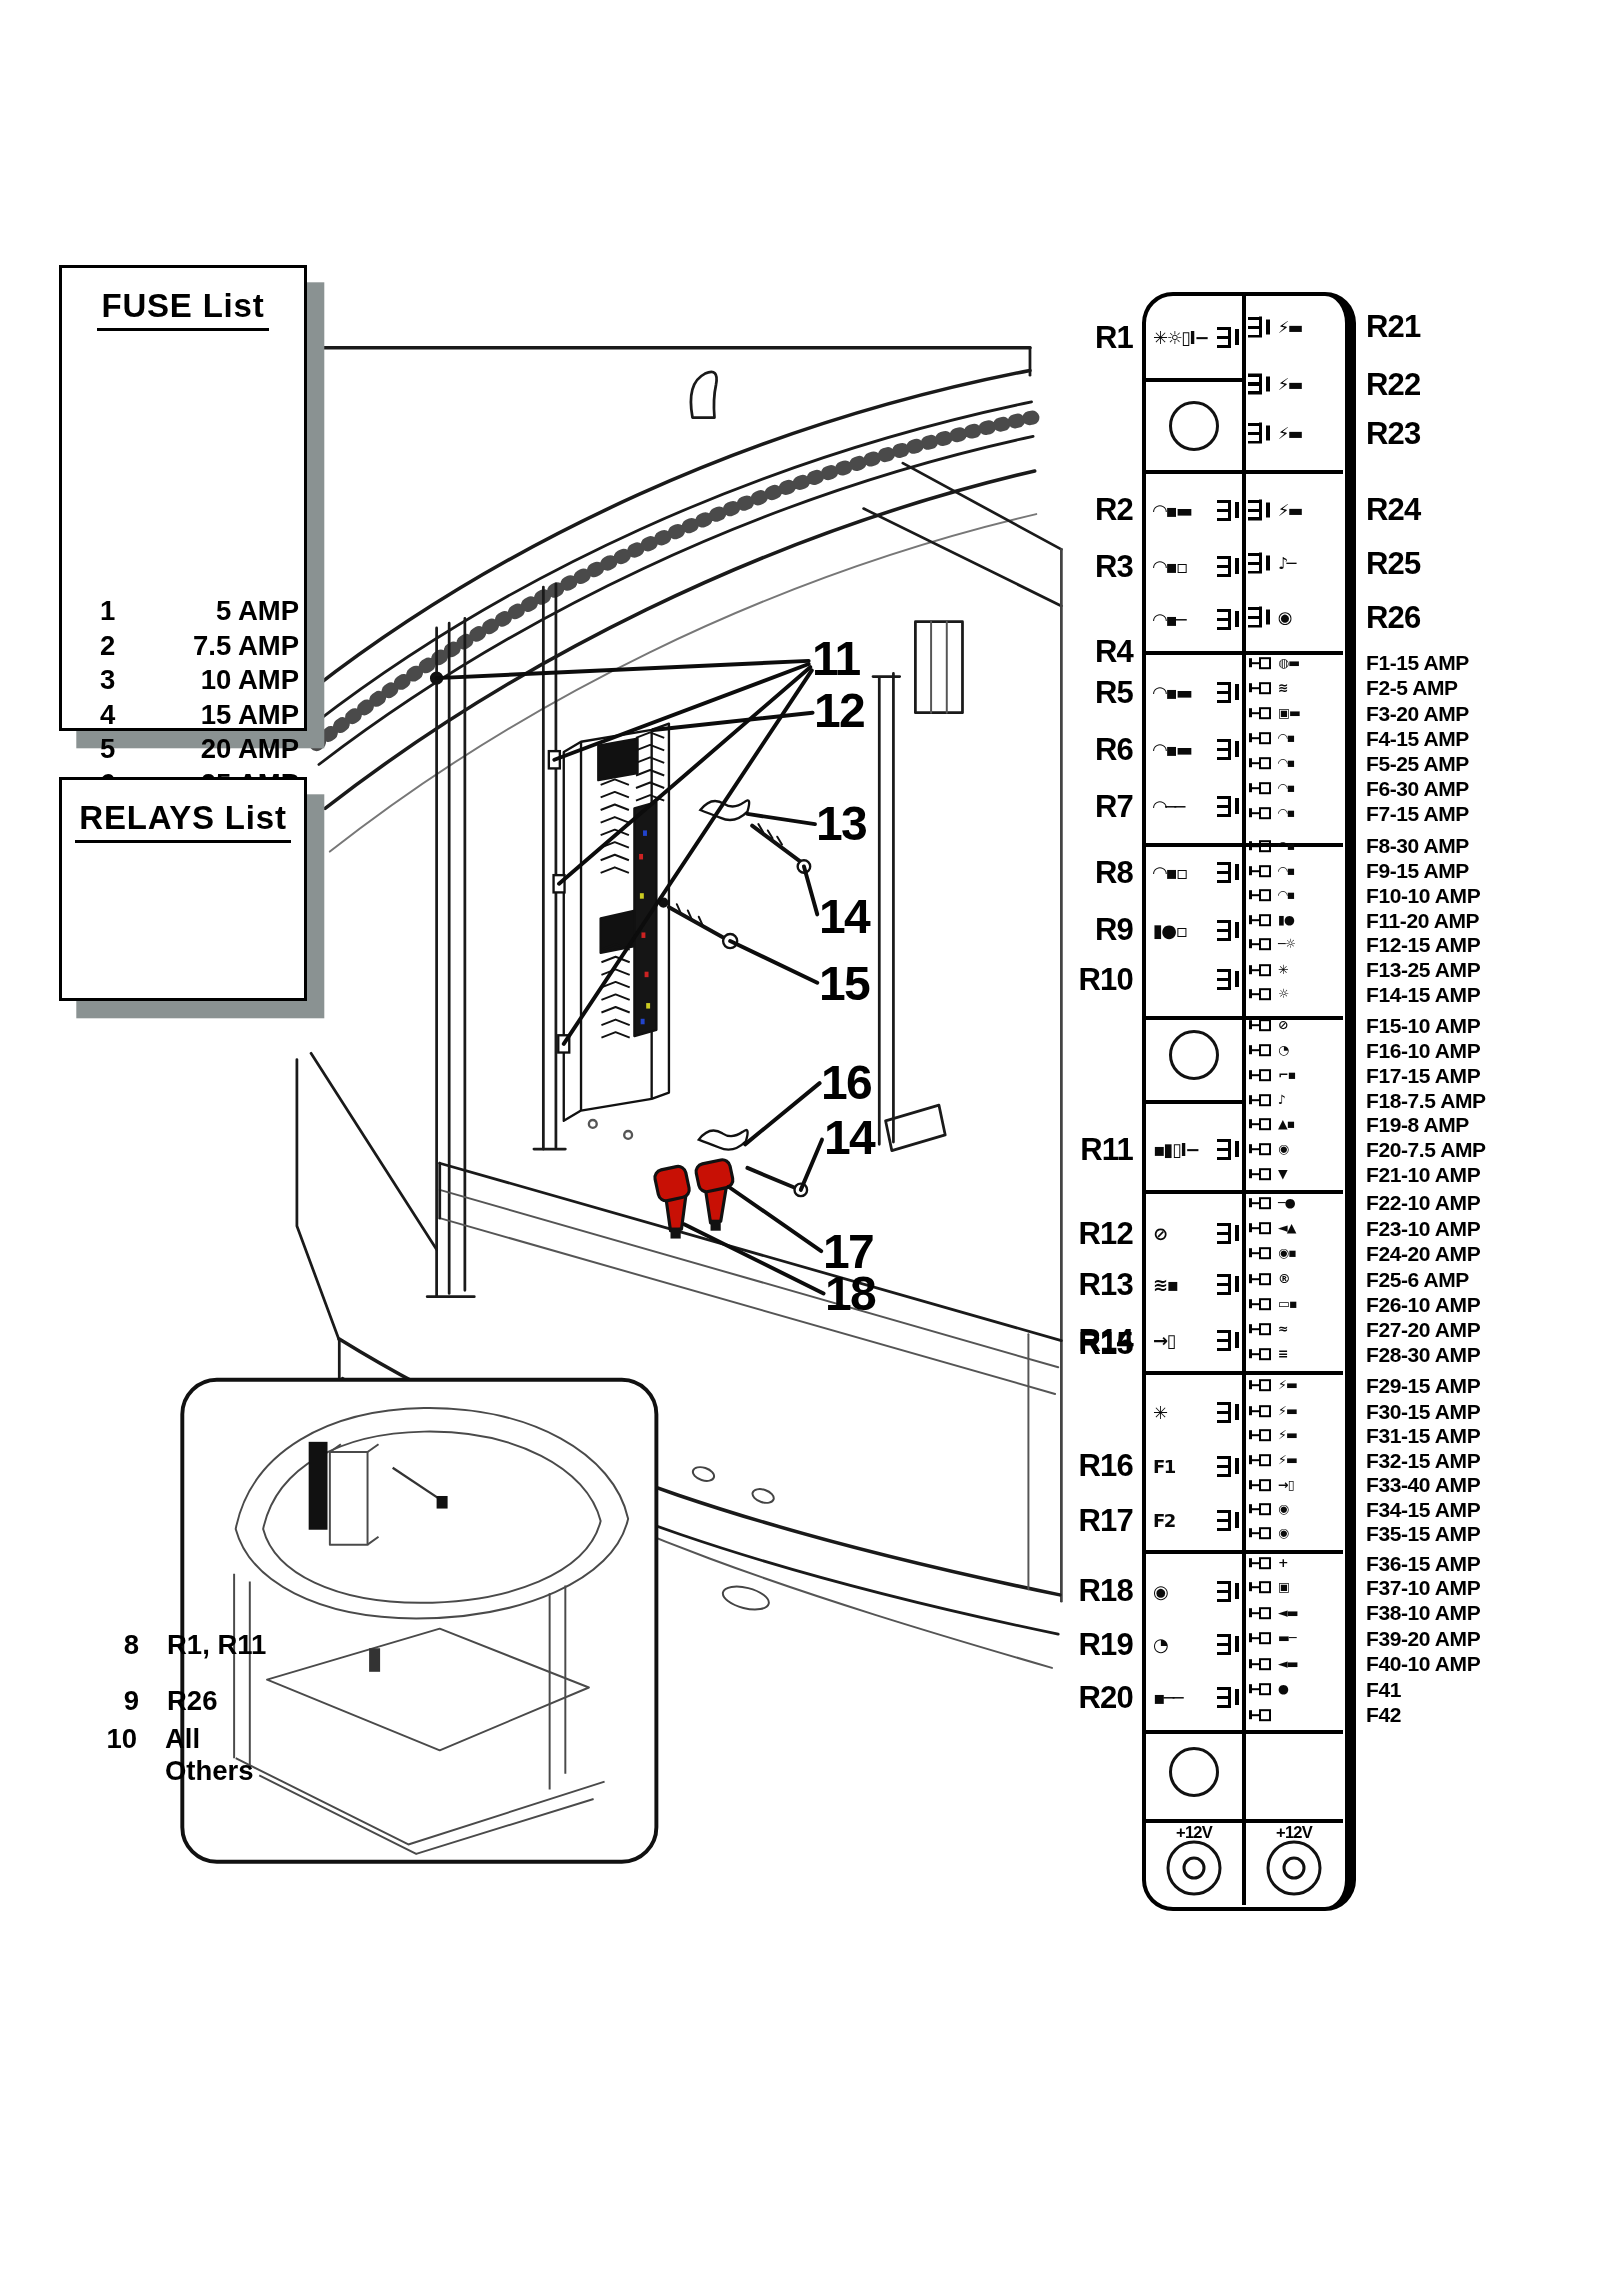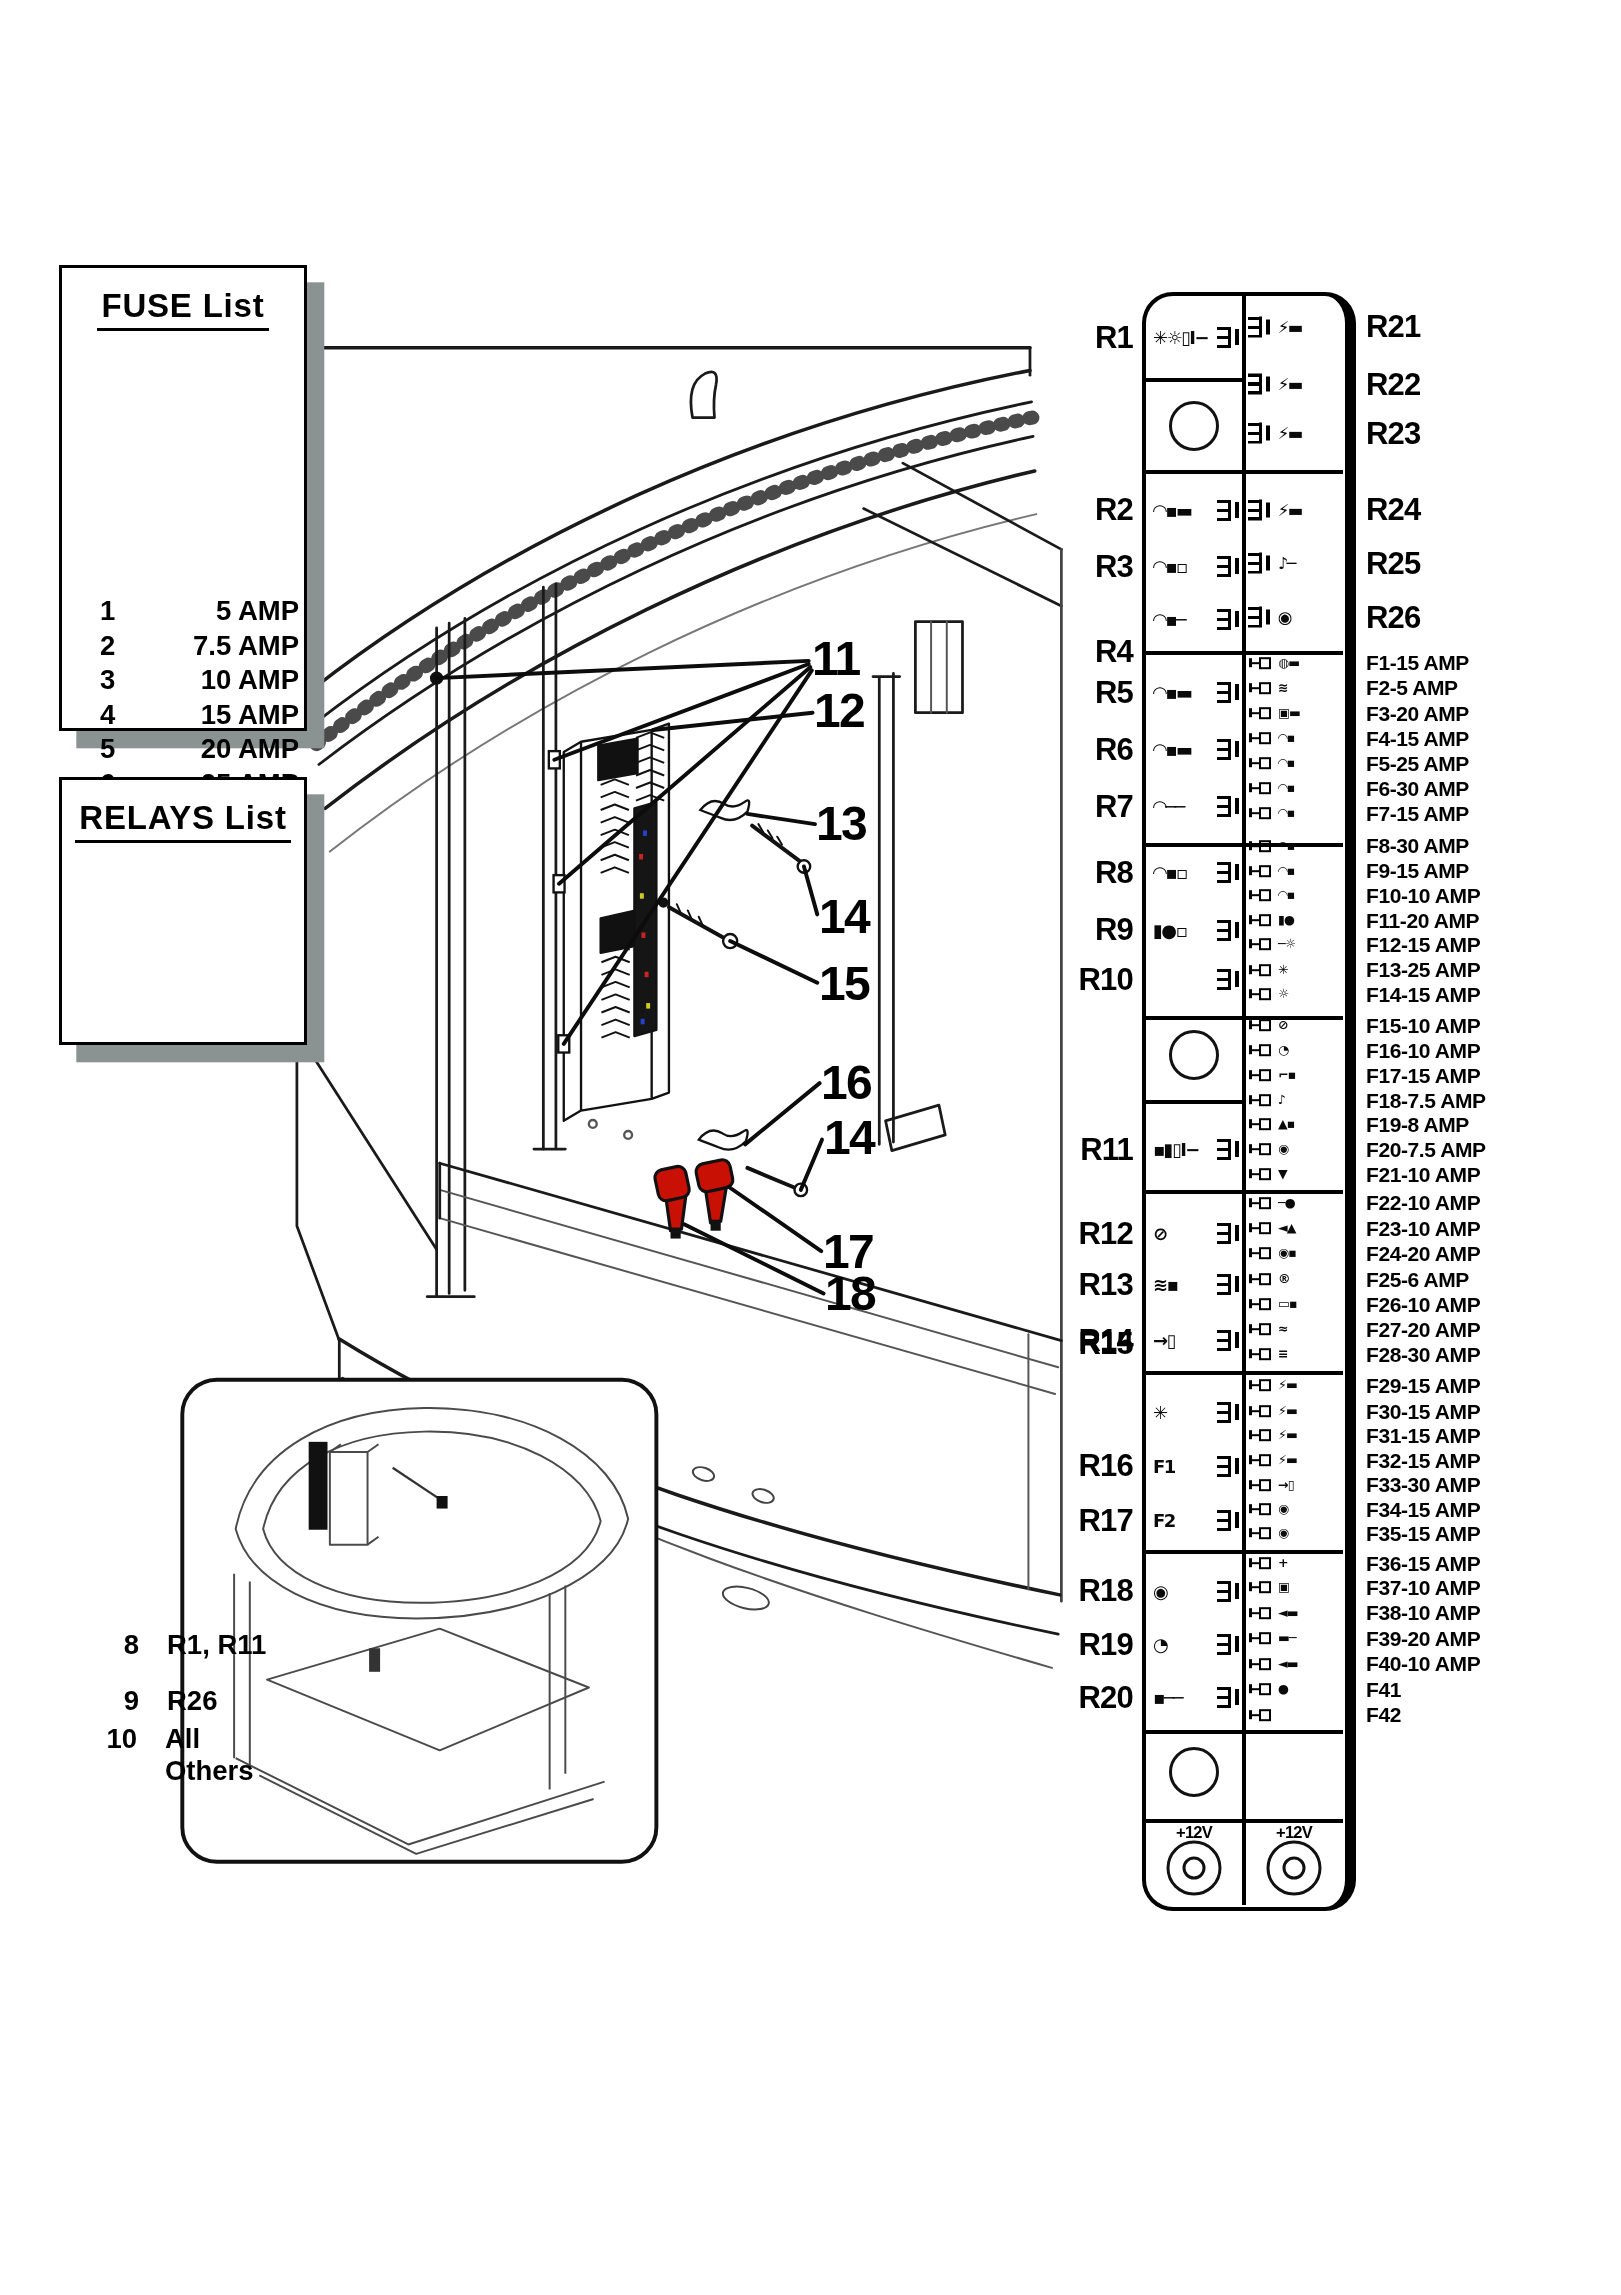--- a/index.html
+++ b/index.html
@@ -2,21 +2,21 @@
 <html style="font-size:12.6px"><head>
 <meta charset="utf-8">
 <style>
   html,body{margin:0;padding:0;background:#fff;font-family:"Liberation Sans",sans-serif;color:#000;}
   #stage{position:relative;width:1622px;height:2295px;background:#fff;overflow:hidden;}
   svg{position:absolute;left:0;top:0;}
 
   
   .listbox{position:absolute;background:#fff;border:3.9px solid #000;box-shadow:17.3px 17.3px 0 #8a9292;box-sizing:border-box;}
   #fusebox{left:59px;top:265px;width:248px;height:466px;}
-  #relaybox{left:59px;top:777px;width:248px;height:268px;}
+  #relaybox{left:59px;top:777px;width:248px;height:224px;}
   .listtitle{position:absolute;left:0;right:0;top:19px;text-align:center;font-weight:bold;font-size:33px;letter-spacing:0.8px;}
   .listtitle span{border-bottom:3.9px solid #000;padding:0 4.7px 3.9px;}
   .fitem{position:absolute;left:38px;width:199px;display:flex;transform:translateY(-50%);font-size:27.5px;font-weight:bold;}
   .fitem .n{width:41px;}
   .fitem .v{flex:1;text-align:right;}
   .ritem{position:absolute;left:28px;width:201px;display:flex;transform:translateY(-50%);font-size:27.5px;font-weight:bold;}
   .ritem .n{width:49px;text-align:right;}
   .ritem .v{margin-left:28px;}
 
   
@@ -880,21 +880,21 @@
       <div class="flab" style="top: 1229px;">F23-10 AMP</div>
       <div class="flab" style="top: 1254px;">F24-20 AMP</div>
       <div class="flab" style="top: 1280px;">F25-6 AMP</div>
       <div class="flab" style="top: 1305px;">F26-10 AMP</div>
       <div class="flab" style="top: 1330px;">F27-20 AMP</div>
       <div class="flab" style="top: 1355px;">F28-30 AMP</div>
       <div class="flab" style="top: 1386px;">F29-15 AMP</div>
       <div class="flab" style="top: 1412px;">F30-15 AMP</div>
       <div class="flab" style="top: 1436px;">F31-15 AMP</div>
       <div class="flab" style="top: 1461px;">F32-15 AMP</div>
-      <div class="flab" style="top: 1485px;">F33-30 AMP</div>
+      <div class="flab" style="top: 1485px;">F33-40 AMP</div>
       <div class="flab" style="top: 1510px;">F34-15 AMP</div>
       <div class="flab" style="top: 1534px;">F35-15 AMP</div>
       <div class="flab" style="top: 1564px;">F36-15 AMP</div>
       <div class="flab" style="top: 1588px;">F37-10 AMP</div>
       <div class="flab" style="top: 1613px;">F38-10 AMP</div>
       <div class="flab" style="top: 1639px;">F39-20 AMP</div>
       <div class="flab" style="top: 1664px;">F40-10 AMP</div>
       <div class="flab" style="top: 1690px;">F41</div>
       <div class="flab" style="top: 1715px;">F42</div>
     </div>

